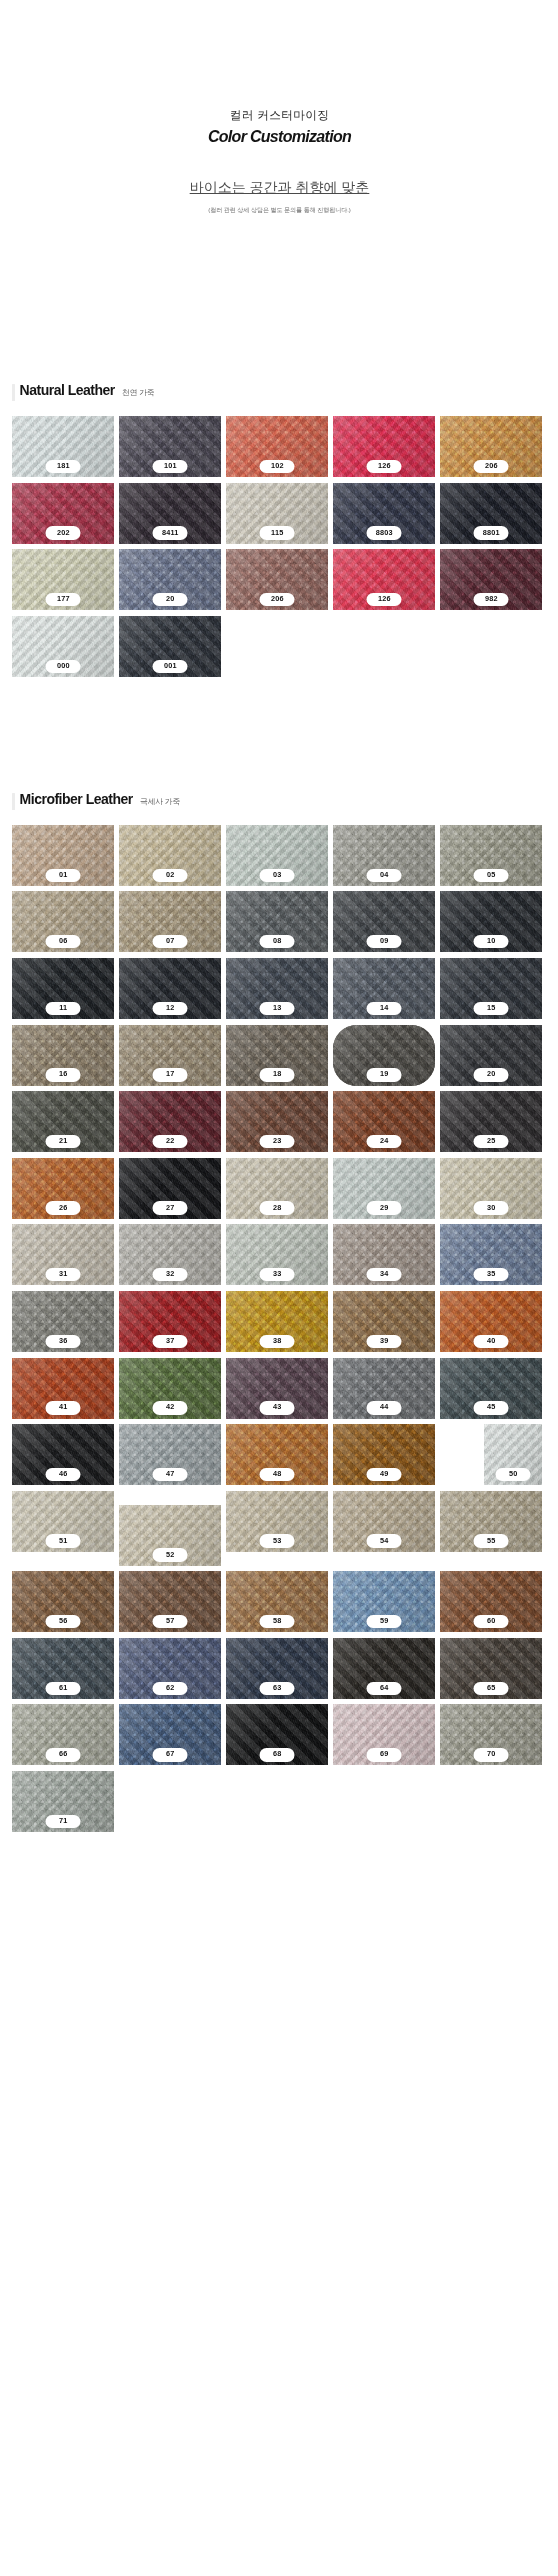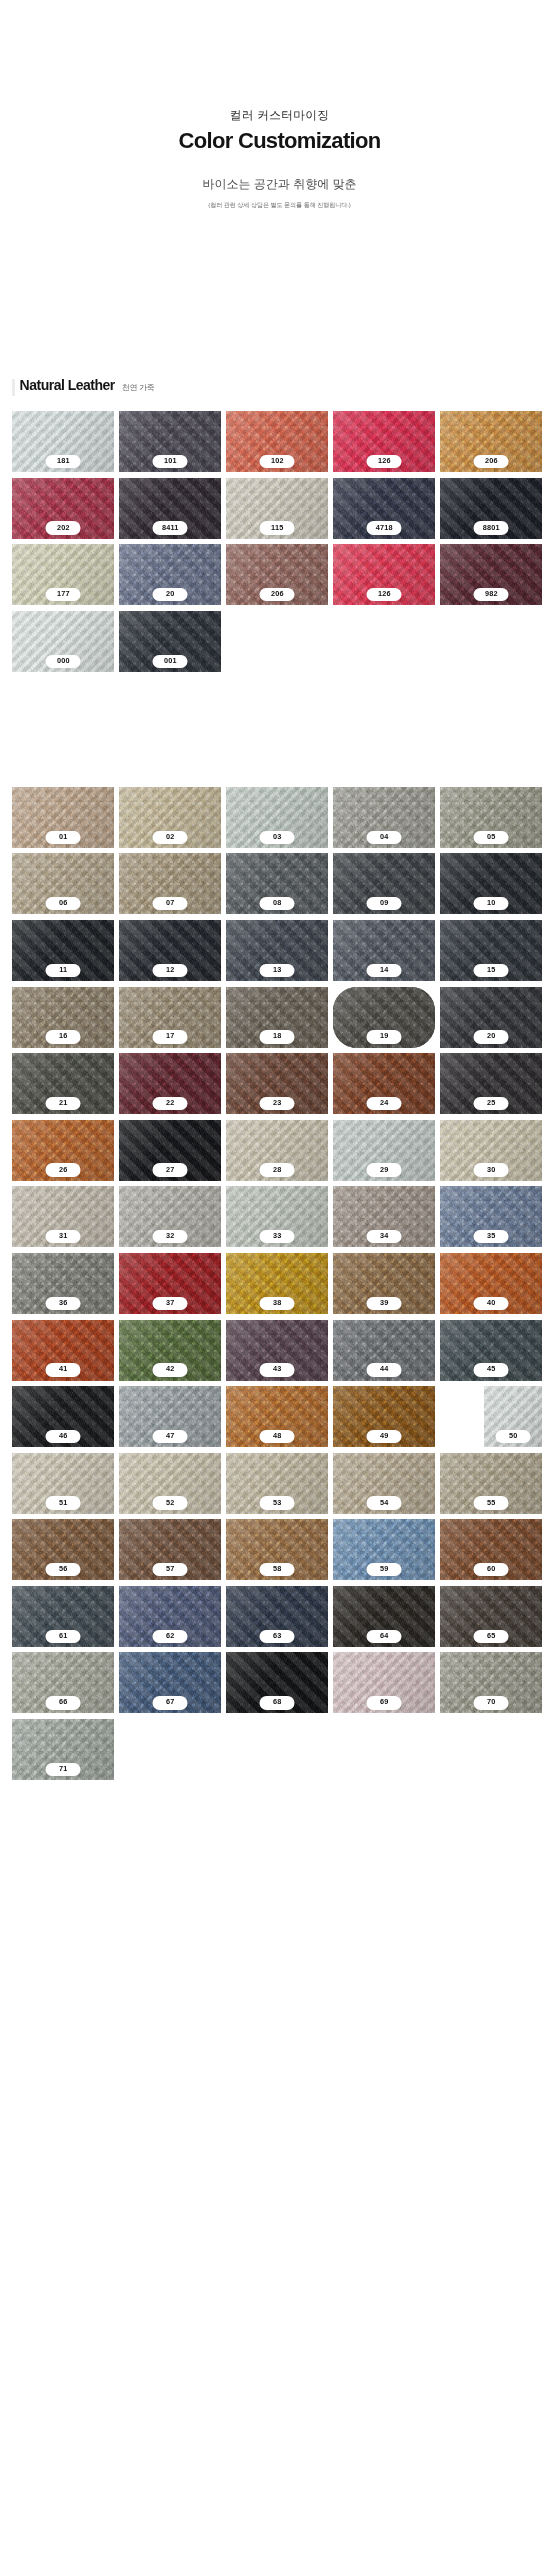--- a/index.html
+++ b/index.html
@@ -22,33 +22,35 @@
   .hero { padding-top: 107px; text-align: center; }
   .hero-kr {
     font-size: 11.7px;
     font-weight: 400;
     letter-spacing: 0.3px;
     color: #2b2b2b;
     line-height: 1.3;
     margin: 0 0 5.6px 0;
   }
   .hero-en {
-    font-size: 22px;
+    font-size: 16px;
     font-weight: 700;
     letter-spacing: -0.7px;
     color: #141414;
     line-height: 1.15;
     margin: 0;
+    font-style: italic;
   }
   .hero-desc {
-    margin-top: 20px;
-    font-size: 12px;
+    margin-top: 28px;
+    font-size: 14px;
     font-weight: 400;
     color: #4a4a4a;
     line-height: 1.95;
+    text-decoration: underline;
   }
   .hero-note {
     margin-top: 4.5px;
     font-size: 6.1px;
     color: #6e6e6e;
     letter-spacing: -0.1px;
   }
 
   
   .section { padding-left: 12.3px; padding-right: 12.3px; }
@@ -213,21 +215,21 @@
         <div class="swatch" style="background: rgb(211, 206, 192);">
           <div class="tex" style="background-image: linear-gradient(45deg, rgba(255, 255, 255, 0.1) 25%, rgba(0, 0, 0, 0) 25%, rgba(0, 0, 0, 0) 50%, rgba(255, 255, 255, 0.1) 50%, rgba(255, 255, 255, 0.1) 75%, rgba(0, 0, 0, 0) 75%), linear-gradient(-45deg, rgba(0, 0, 0, 0.13) 25%, rgba(0, 0, 0, 0) 25%, rgba(0, 0, 0, 0) 50%, rgba(0, 0, 0, 0.13) 50%, rgba(0, 0, 0, 0.13) 75%, rgba(0, 0, 0, 0) 75%), repeating-linear-gradient(72deg, rgba(255, 255, 255, 0.07) 0px, rgba(255, 255, 255, 0.07) 1.1px, rgba(0, 0, 0, 0.07) 1.1px, rgba(0, 0, 0, 0.07) 2.2px), linear-gradient(rgb(211, 206, 192), rgb(211, 206, 192));"></div>
           <div class="grain"></div>
           <div class="sheen"></div>
           <div class="code">115</div>
         </div>
         <div class="swatch" style="background: rgb(47, 52, 70);">
           <div class="tex" style="background-image: linear-gradient(45deg, rgba(255, 255, 255, 0.1) 25%, rgba(0, 0, 0, 0) 25%, rgba(0, 0, 0, 0) 50%, rgba(255, 255, 255, 0.1) 50%, rgba(255, 255, 255, 0.1) 75%, rgba(0, 0, 0, 0) 75%), linear-gradient(-45deg, rgba(0, 0, 0, 0.13) 25%, rgba(0, 0, 0, 0) 25%, rgba(0, 0, 0, 0) 50%, rgba(0, 0, 0, 0.13) 50%, rgba(0, 0, 0, 0.13) 75%, rgba(0, 0, 0, 0) 75%), repeating-linear-gradient(72deg, rgba(255, 255, 255, 0.07) 0px, rgba(255, 255, 255, 0.07) 1.1px, rgba(0, 0, 0, 0.07) 1.1px, rgba(0, 0, 0, 0.07) 2.2px), linear-gradient(rgb(47, 52, 70), rgb(47, 52, 70));"></div>
           <div class="grain"></div>
           <div class="sheen"></div>
-          <div class="code">4718</div>
+          <div class="code">8803</div>
         </div>
         <div class="swatch" style="background: rgb(24, 27, 36);">
           <div class="tex" style="background-image: linear-gradient(45deg, rgba(255, 255, 255, 0.1) 25%, rgba(0, 0, 0, 0) 25%, rgba(0, 0, 0, 0) 50%, rgba(255, 255, 255, 0.1) 50%, rgba(255, 255, 255, 0.1) 75%, rgba(0, 0, 0, 0) 75%), linear-gradient(-45deg, rgba(0, 0, 0, 0.13) 25%, rgba(0, 0, 0, 0) 25%, rgba(0, 0, 0, 0) 50%, rgba(0, 0, 0, 0.13) 50%, rgba(0, 0, 0, 0.13) 75%, rgba(0, 0, 0, 0) 75%), repeating-linear-gradient(72deg, rgba(255, 255, 255, 0.07) 0px, rgba(255, 255, 255, 0.07) 1.1px, rgba(0, 0, 0, 0.07) 1.1px, rgba(0, 0, 0, 0.07) 2.2px), linear-gradient(rgb(24, 27, 36), rgb(24, 27, 36));"></div>
           <div class="grain"></div>
           <div class="sheen"></div>
           <div class="code">8801</div>
         </div>
         <div class="swatch" style="background: rgb(214, 214, 187);">
           <div class="tex" style="background-image: linear-gradient(45deg, rgba(255, 255, 255, 0.1) 25%, rgba(0, 0, 0, 0) 25%, rgba(0, 0, 0, 0) 50%, rgba(255, 255, 255, 0.1) 50%, rgba(255, 255, 255, 0.1) 75%, rgba(0, 0, 0, 0) 75%), linear-gradient(-45deg, rgba(0, 0, 0, 0.13) 25%, rgba(0, 0, 0, 0) 25%, rgba(0, 0, 0, 0) 50%, rgba(0, 0, 0, 0.13) 50%, rgba(0, 0, 0, 0.13) 75%, rgba(0, 0, 0, 0) 75%), repeating-linear-gradient(72deg, rgba(255, 255, 255, 0.07) 0px, rgba(255, 255, 255, 0.07) 1.1px, rgba(0, 0, 0, 0.07) 1.1px, rgba(0, 0, 0, 0.07) 2.2px), linear-gradient(rgb(214, 214, 187), rgb(214, 214, 187));"></div>
           <div class="grain"></div>
@@ -267,20 +269,25 @@
         <div class="swatch" style="background: rgb(43, 48, 56);">
           <div class="tex" style="background-image: linear-gradient(45deg, rgba(255, 255, 255, 0.1) 25%, rgba(0, 0, 0, 0) 25%, rgba(0, 0, 0, 0) 50%, rgba(255, 255, 255, 0.1) 50%, rgba(255, 255, 255, 0.1) 75%, rgba(0, 0, 0, 0) 75%), linear-gradient(-45deg, rgba(0, 0, 0, 0.13) 25%, rgba(0, 0, 0, 0) 25%, rgba(0, 0, 0, 0) 50%, rgba(0, 0, 0, 0.13) 50%, rgba(0, 0, 0, 0.13) 75%, rgba(0, 0, 0, 0) 75%), repeating-linear-gradient(72deg, rgba(255, 255, 255, 0.07) 0px, rgba(255, 255, 255, 0.07) 1.1px, rgba(0, 0, 0, 0.07) 1.1px, rgba(0, 0, 0, 0.07) 2.2px), linear-gradient(rgb(43, 48, 56), rgb(43, 48, 56));"></div>
           <div class="grain"></div>
           <div class="sheen"></div>
           <div class="code">001</div>
         </div>
       </div>
   </section>
 
   <section class="section section-micro">
+    <div class="sec-head">
+      <span class="sec-bar"></span>
+      <span class="sec-en">Microfiber Leather</span>
+      <span class="sec-kr">극세사 가죽</span>
+    </div>
     <div class="grid" id="grid-microfiber">
         <div class="swatch" style="background: rgb(195, 169, 143);">
           <div class="tex" style="background-image: linear-gradient(45deg, rgba(255, 255, 255, 0.1) 25%, rgba(0, 0, 0, 0) 25%, rgba(0, 0, 0, 0) 50%, rgba(255, 255, 255, 0.1) 50%, rgba(255, 255, 255, 0.1) 75%, rgba(0, 0, 0, 0) 75%), linear-gradient(-45deg, rgba(0, 0, 0, 0.13) 25%, rgba(0, 0, 0, 0) 25%, rgba(0, 0, 0, 0) 50%, rgba(0, 0, 0, 0.13) 50%, rgba(0, 0, 0, 0.13) 75%, rgba(0, 0, 0, 0) 75%), repeating-linear-gradient(72deg, rgba(255, 255, 255, 0.07) 0px, rgba(255, 255, 255, 0.07) 1.1px, rgba(0, 0, 0, 0.07) 1.1px, rgba(0, 0, 0, 0.07) 2.2px), linear-gradient(rgb(195, 169, 143), rgb(195, 169, 143));"></div>
           <div class="grain"></div>
           <div class="sheen"></div>
           <div class="code">01</div>
         </div>
         <div class="swatch" style="background: rgb(201, 188, 155);">
           <div class="tex" style="background-image: linear-gradient(45deg, rgba(255, 255, 255, 0.1) 25%, rgba(0, 0, 0, 0) 25%, rgba(0, 0, 0, 0) 50%, rgba(255, 255, 255, 0.1) 50%, rgba(255, 255, 255, 0.1) 75%, rgba(0, 0, 0, 0) 75%), linear-gradient(-45deg, rgba(0, 0, 0, 0.13) 25%, rgba(0, 0, 0, 0) 25%, rgba(0, 0, 0, 0) 50%, rgba(0, 0, 0, 0.13) 50%, rgba(0, 0, 0, 0.13) 75%, rgba(0, 0, 0, 0) 75%), repeating-linear-gradient(72deg, rgba(255, 255, 255, 0.07) 0px, rgba(255, 255, 255, 0.07) 1.1px, rgba(0, 0, 0, 0.07) 1.1px, rgba(0, 0, 0, 0.07) 2.2px), linear-gradient(rgb(201, 188, 155), rgb(201, 188, 155));"></div>
           <div class="grain"></div>
@@ -574,21 +581,21 @@
           <div class="grain"></div>
           <div class="sheen"></div>
           <div class="code">50</div>
         </div>
         <div class="swatch" style="background: rgb(207, 201, 182);">
           <div class="tex" style="background-image: linear-gradient(45deg, rgba(255, 255, 255, 0.1) 25%, rgba(0, 0, 0, 0) 25%, rgba(0, 0, 0, 0) 50%, rgba(255, 255, 255, 0.1) 50%, rgba(255, 255, 255, 0.1) 75%, rgba(0, 0, 0, 0) 75%), linear-gradient(-45deg, rgba(0, 0, 0, 0.13) 25%, rgba(0, 0, 0, 0) 25%, rgba(0, 0, 0, 0) 50%, rgba(0, 0, 0, 0.13) 50%, rgba(0, 0, 0, 0.13) 75%, rgba(0, 0, 0, 0) 75%), repeating-linear-gradient(72deg, rgba(255, 255, 255, 0.07) 0px, rgba(255, 255, 255, 0.07) 1.1px, rgba(0, 0, 0, 0.07) 1.1px, rgba(0, 0, 0, 0.07) 2.2px), linear-gradient(rgb(207, 201, 182), rgb(207, 201, 182));"></div>
           <div class="grain"></div>
           <div class="sheen"></div>
           <div class="code">51</div>
         </div>
-        <div class="swatch" style="background: #86efac;">
+        <div class="swatch" style="background: #86efac; margin-top: 14px;">
           <div class="tex" style="background-image: linear-gradient(45deg, rgba(255, 255, 255, 0.1) 25%, rgba(0, 0, 0, 0) 25%, rgba(0, 0, 0, 0) 50%, rgba(255, 255, 255, 0.1) 50%, rgba(255, 255, 255, 0.1) 75%, rgba(0, 0, 0, 0) 75%), linear-gradient(-45deg, rgba(0, 0, 0, 0.13) 25%, rgba(0, 0, 0, 0) 25%, rgba(0, 0, 0, 0) 50%, rgba(0, 0, 0, 0.13) 50%, rgba(0, 0, 0, 0.13) 75%, rgba(0, 0, 0, 0) 75%), repeating-linear-gradient(72deg, rgba(255, 255, 255, 0.07) 0px, rgba(255, 255, 255, 0.07) 1.1px, rgba(0, 0, 0, 0.07) 1.1px, rgba(0, 0, 0, 0.07) 2.2px), linear-gradient(rgb(206, 198, 176), rgb(206, 198, 176));"></div>
           <div class="grain"></div>
           <div class="sheen"></div>
           <div class="code">52</div>
         </div>
         <div class="swatch" style="background: rgb(198, 188, 164);">
           <div class="tex" style="background-image: linear-gradient(45deg, rgba(255, 255, 255, 0.1) 25%, rgba(0, 0, 0, 0) 25%, rgba(0, 0, 0, 0) 50%, rgba(255, 255, 255, 0.1) 50%, rgba(255, 255, 255, 0.1) 75%, rgba(0, 0, 0, 0) 75%), linear-gradient(-45deg, rgba(0, 0, 0, 0.13) 25%, rgba(0, 0, 0, 0) 25%, rgba(0, 0, 0, 0) 50%, rgba(0, 0, 0, 0.13) 50%, rgba(0, 0, 0, 0.13) 75%, rgba(0, 0, 0, 0) 75%), repeating-linear-gradient(72deg, rgba(255, 255, 255, 0.07) 0px, rgba(255, 255, 255, 0.07) 1.1px, rgba(0, 0, 0, 0.07) 1.1px, rgba(0, 0, 0, 0.07) 2.2px), linear-gradient(rgb(198, 188, 164), rgb(198, 188, 164));"></div>
           <div class="grain"></div>
           <div class="sheen"></div>
           <div class="code">53</div>

